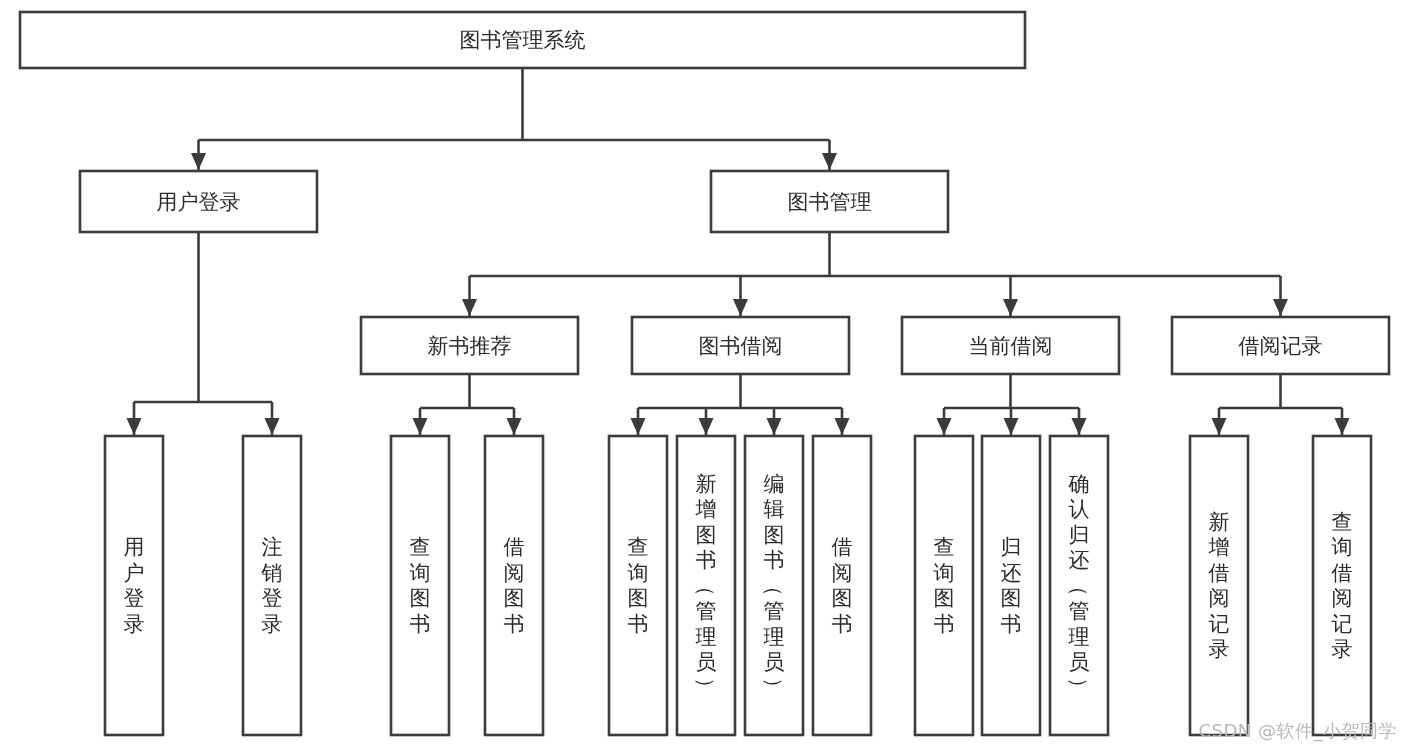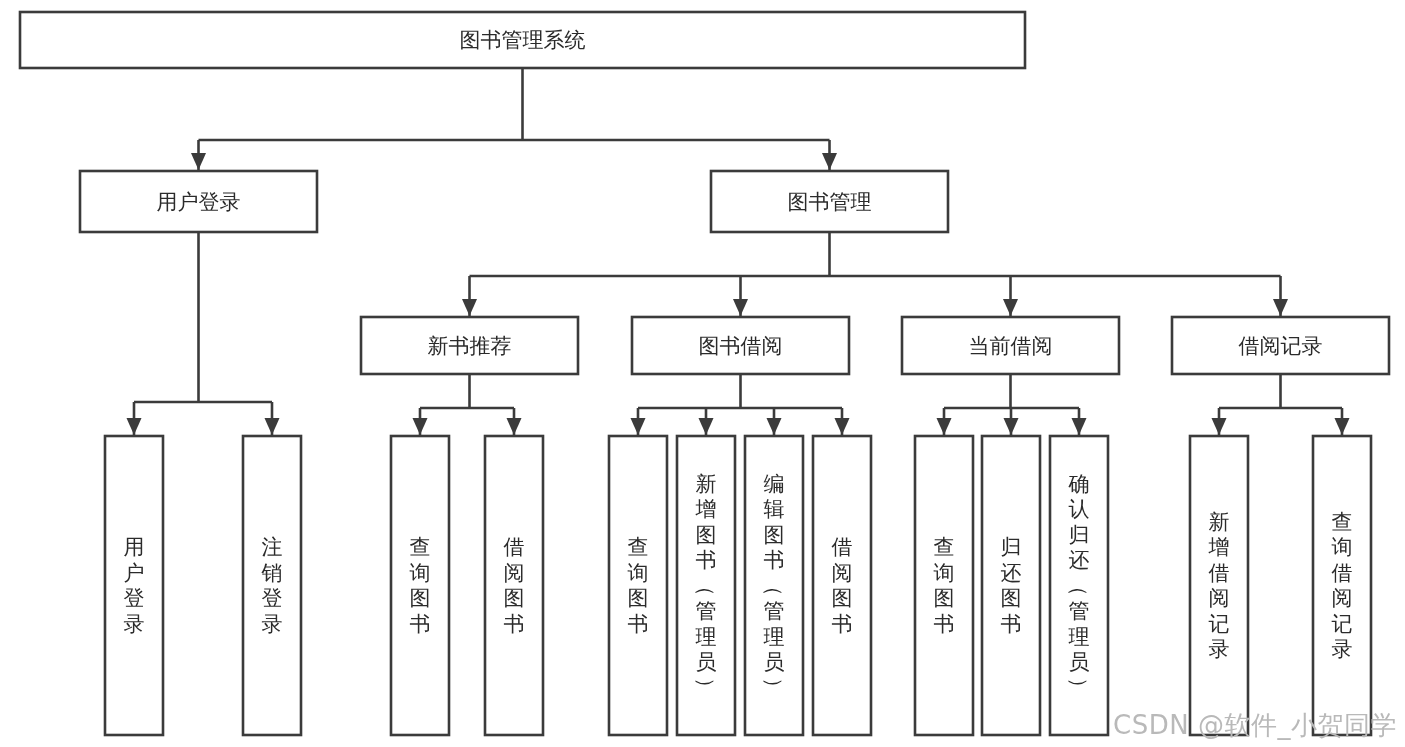--- a/index.html
+++ b/index.html
@@ -47,21 +47,21 @@
     fill: #2b2b2b;
     font-family: "DejaVu Sans", "Liberation Sans", sans-serif;
     font-size: 21px;
     text-anchor: middle;
   }
   .watermark {
     position: absolute;
     right: 8px;
     bottom: 4px;
     font-family: "DejaVu Sans", "Liberation Sans", sans-serif;
-    font-size: 26px;
+    font-size: 18px;
     color: #b9b9b9;
     letter-spacing: 0.5px;
     white-space: nowrap;
     user-select: none;
   }
 </style>
 </head>
 <body>
 
 <div id="page">

